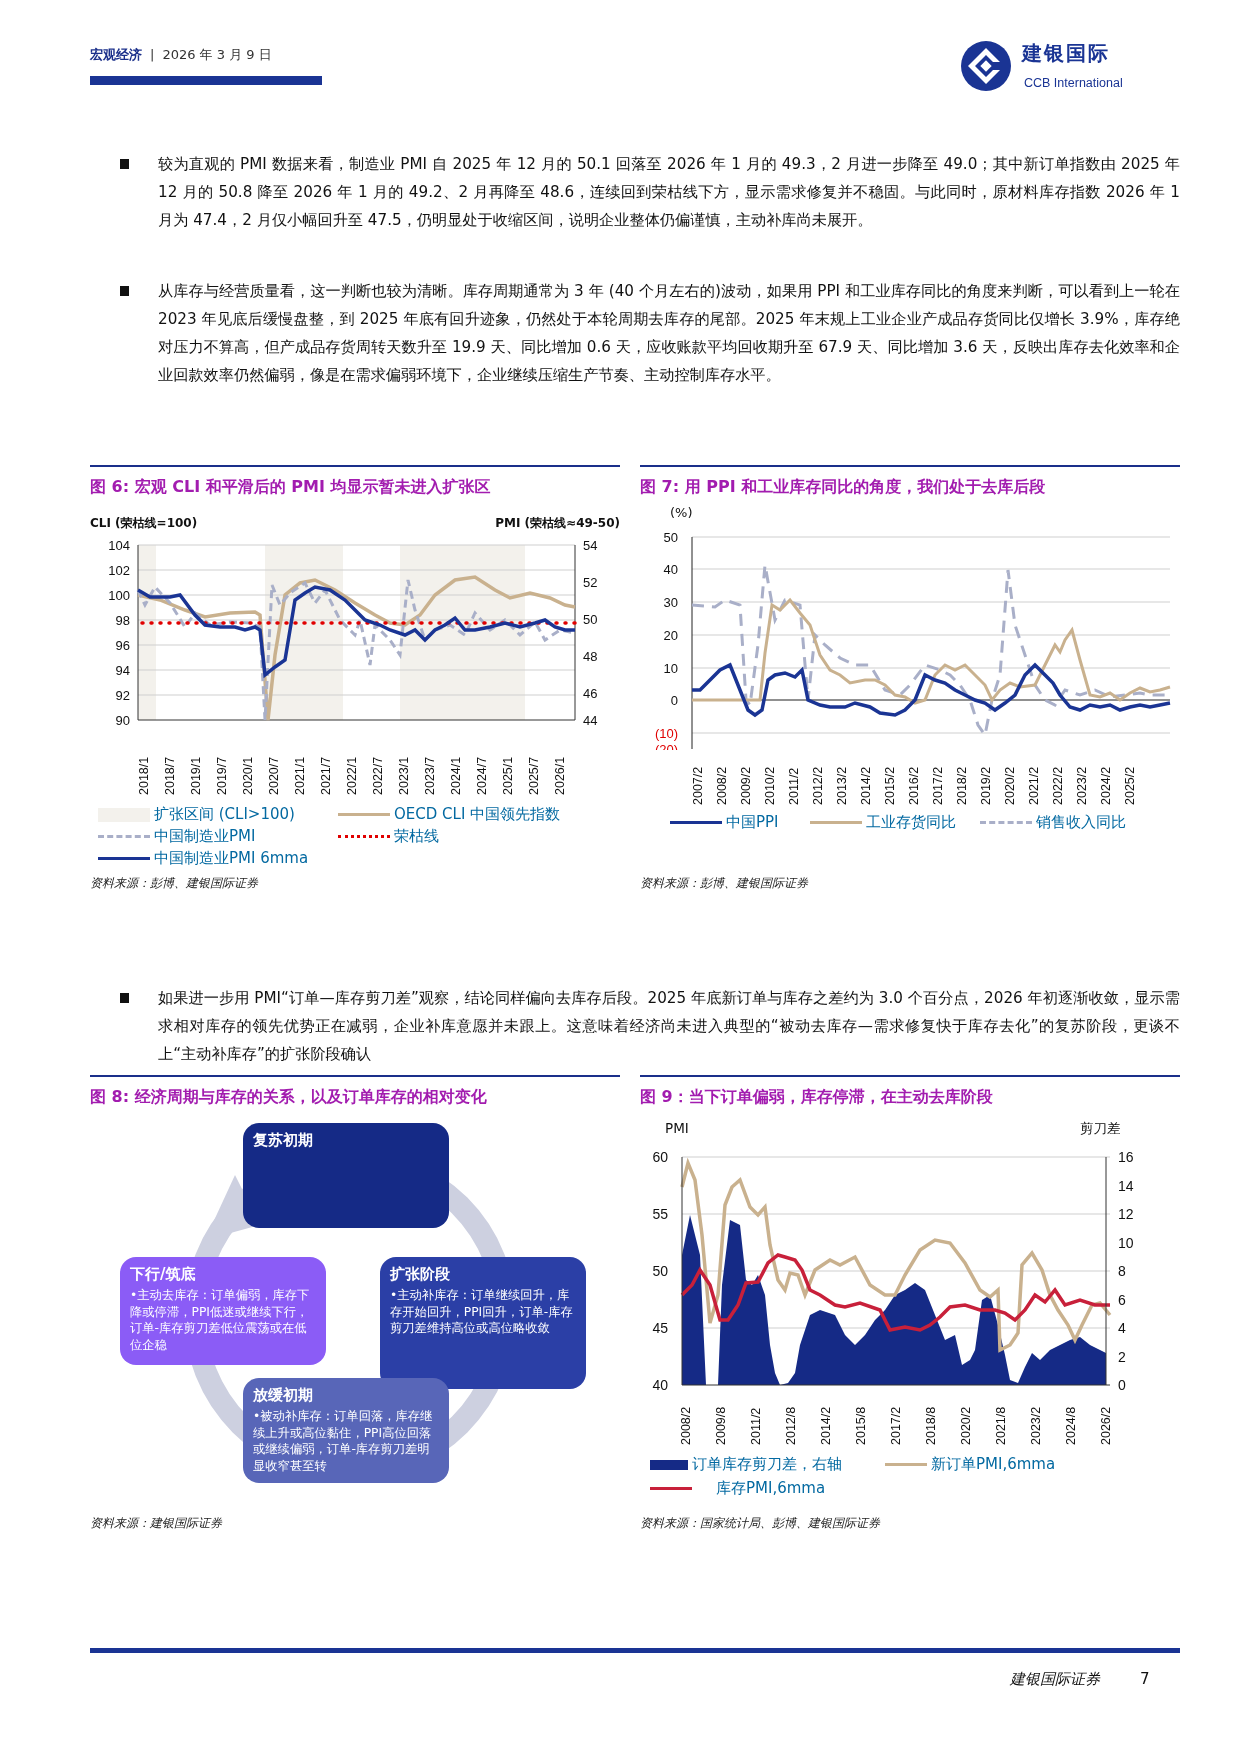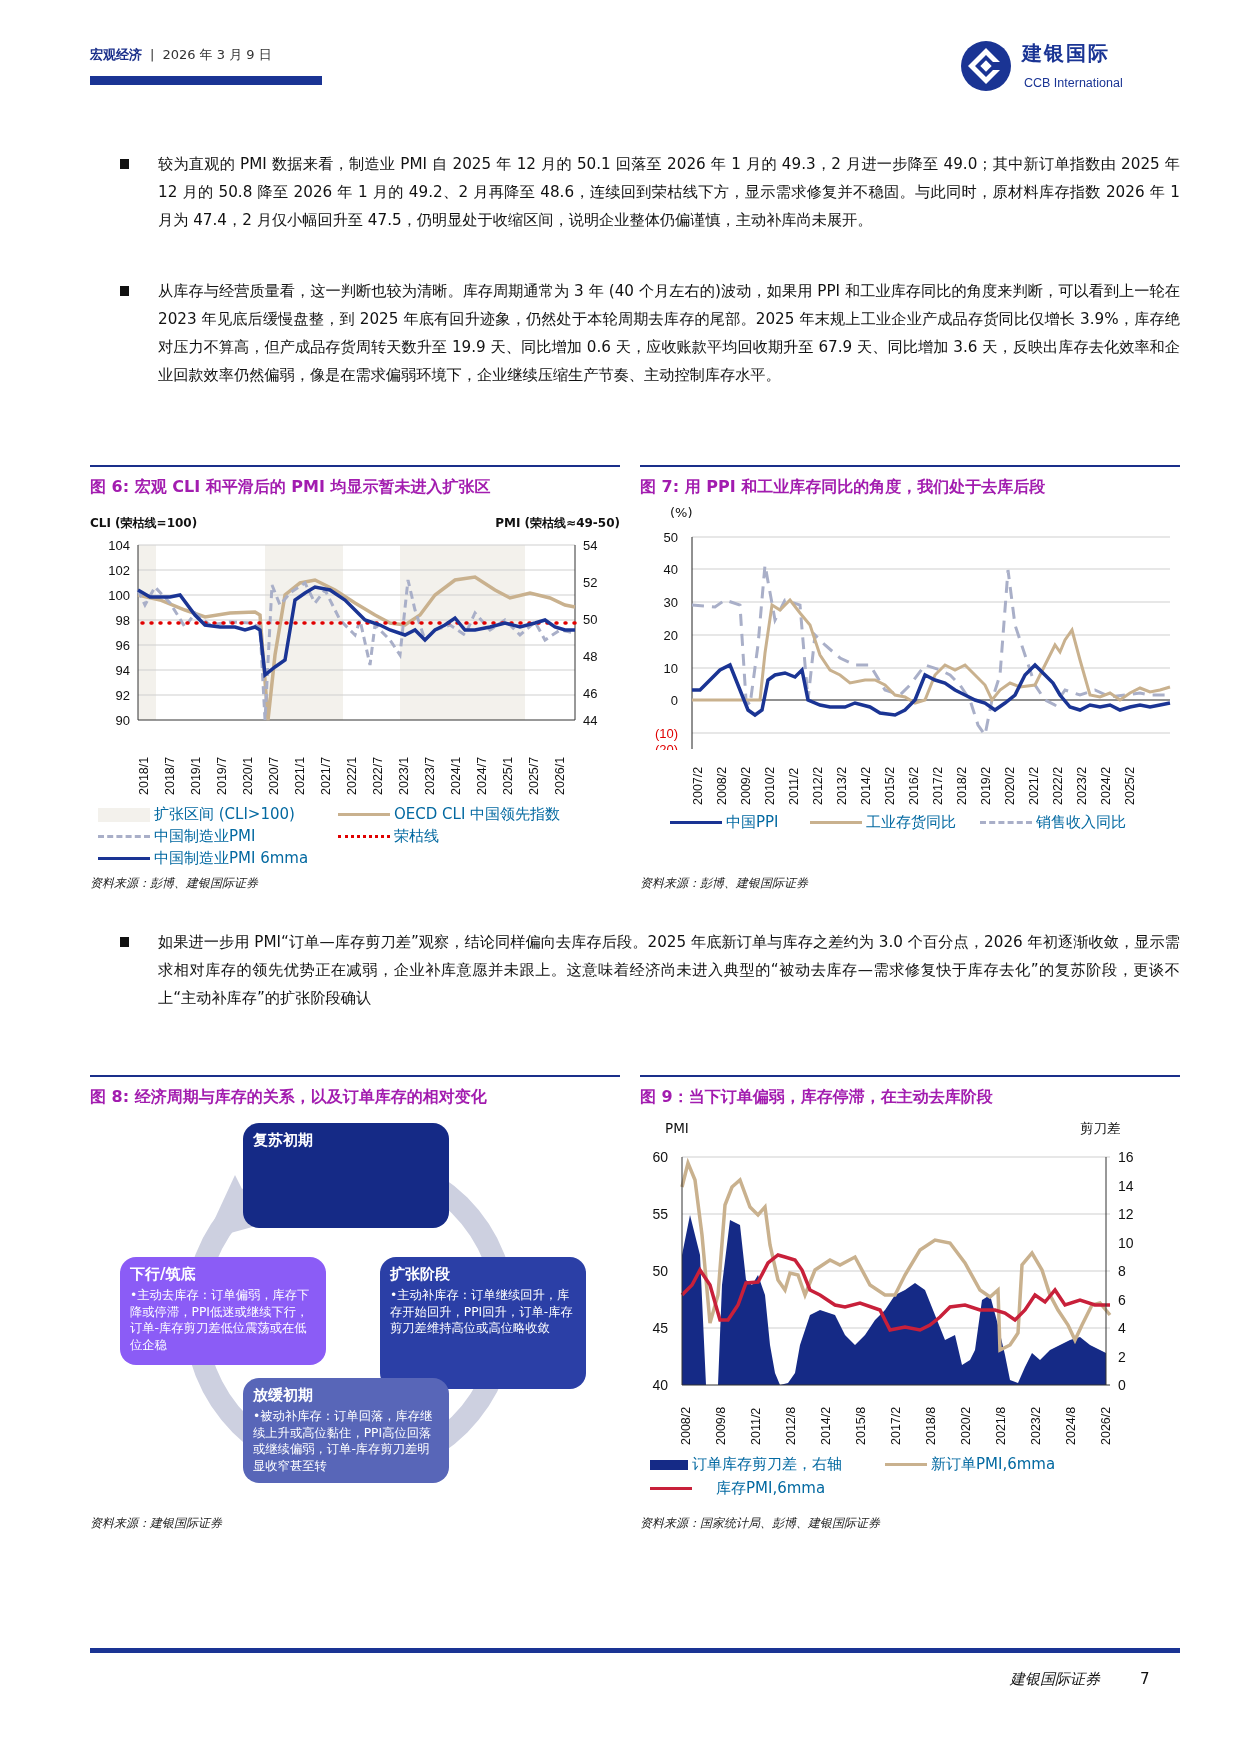--- a/index.html
+++ b/index.html
@@ -212,21 +212,21 @@
       <span class="sw" style="width:52px;height:3px;background:#c9b18e;"></span>
       <span>工业存货同比</span>
     </div>
   <div class="legend-item" style="left:340px;top:348px;">
       <span class="sw" style="width:52px;height:0;border-top:3px dashed #a9afc8;"></span>
       <span>销售收入同比</span>
     </div>
   <div class="src" style="left:0;top:410px;">资料来源：彭博、建银国际证券</div>
 </div>
 
-<div class="para" style="top:928px;">
+<div class="para" style="top:984px;">
   <div class="bullet"></div>
   <div class="txt">如果进一步用 PMI“订单—库存剪刀差”观察，结论同样偏向去库存后段。2025 年底新订单与库存之差约为 3.0 个百分点，2026 年初逐渐收敛，显示需求相对库存的领先优势正在减弱，企业补库意愿并未跟上。这意味着经济尚未进入典型的“被动去库存—需求修复快于库存去化”的复苏阶段，更谈不上“主动补库存”的扩张阶段确认</div>
 </div>
 
 <div class="fig" style="left:90px;top:1075px;width:530px;height:460px;">
   <div class="topline" style="width:530px;"></div>
   <div class="title">图 8: 经济周期与库存的关系，以及订单库存的相对变化</div>
   <svg style="position:absolute;left:0;top:40px;" width="530" height="360" viewBox="0 0 530 360">
     <circle cx="260" cy="200" r="155" fill="none" stroke="#cdd0e0" stroke-width="22"></circle>
     <polygon points="115,125 145,60 170,110" fill="#cdd0e0"></polygon>

